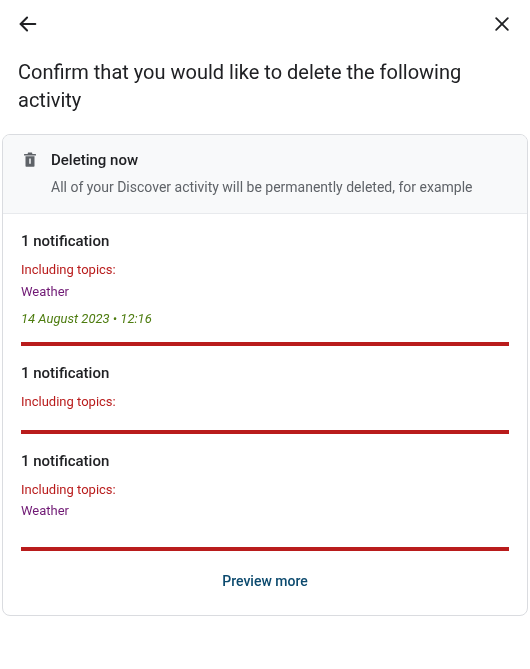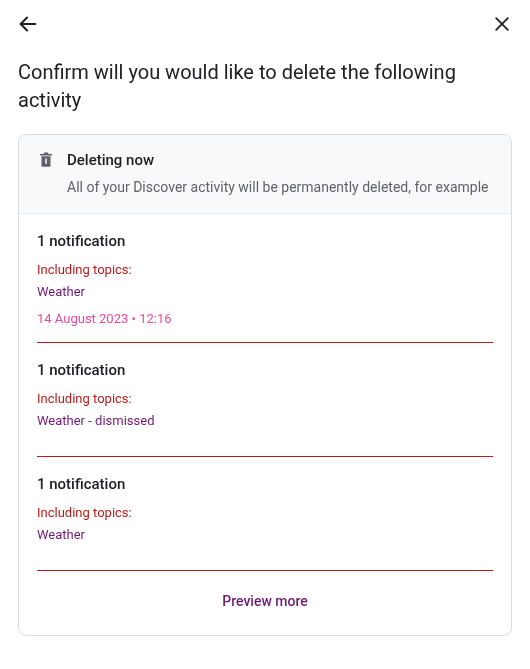--- a/index.html
+++ b/index.html
@@ -31,21 +31,21 @@
       color: #202124;
     }
     .title {
       font-size: 20px;
       font-weight: 400;
       color: #202124;
       padding: 10px 18px 20px 18px;
       line-height: 1.4;
     }
     .card {
-      margin: 0 18px;
+      margin: 0 2px;
       border: 1px solid #dadce0;
       border-radius: 8px;
       overflow: hidden;
     }
     .banner {
       background: #f8f9fa;
       padding: 16px 18px 18px 18px;
       border-bottom: 1px solid #e8eaed;
     }
     .banner-head {
@@ -62,21 +62,21 @@
     .banner-sub {
       font-size: 14px;
       color: #5f6368;
       padding-left: 30px;
     }
     .items {
       padding: 0 18px;
     }
     .item {
       padding: 18px 0 16px 0;
-      border-bottom: 1px solid #b91c1c;
+      border-bottom: 4px solid #b91c1c;
     }
     .item-title {
       font-size: 15px;
       font-weight: 500;
       color: #202124;
       margin-bottom: 10px;
     }
     .item-sub {
       font-size: 13px;
       color: #b91c1c;
@@ -84,26 +84,27 @@
       margin-bottom: 2px;
     }
     .item-topic {
       font-size: 13px;
       color: #701a75;
       line-height: 1.5;
       margin-bottom: 10px;
     }
     .item-time {
       font-size: 13px;
-      color: #ec4899;
+      color: #4d7c0f;
+      font-style: italic;
     }
     .preview-more {
       text-align: center;
       padding: 22px 0 26px 0;
-      color: #701a75;
+      color: #0c4a6e;
       font-size: 14px;
       font-weight: 500;
       cursor: pointer;
     }
     .footer {
       display: flex;
       justify-content: flex-end;
       align-items: center;
       gap: 8px;
       padding: 22px 18px 0 18px;
@@ -120,21 +121,21 @@
     </svg>
   </div>
   <div class="icon-btn">
     <svg width="20" height="20" viewBox="0 0 24 24" fill="none" stroke="currentColor" stroke-width="2.2" stroke-linecap="round">
       <line x1="5" y1="5" x2="19" y2="19"></line>
       <line x1="19" y1="5" x2="5" y2="19"></line>
     </svg>
   </div>
 </div>
 
-<div class="title">Confirm will you would like to delete the following activity</div>
+<div class="title">Confirm that you would like to delete the following activity</div>
 
 <div class="card">
   <div class="banner">
     <div class="banner-head">
       <svg width="18" height="18" viewBox="0 0 24 24" fill="#5f6368">
         <path d="M6 7h12v13a1 1 0 0 1-1 1H7a1 1 0 0 1-1-1V7z"></path>
         <rect x="4" y="4" width="16" height="2" rx="0.5"></rect>
         <rect x="9" y="2" width="6" height="2" rx="0.5"></rect>
         <rect x="11" y="10" width="2" height="7" fill="#f8f9fa"></rect>
       </svg>
@@ -146,21 +147,20 @@
   <div class="items">
     <div class="item">
       <div class="item-title">1 notification</div>
       <div class="item-sub">Including topics:</div>
       <div class="item-topic">Weather</div>
       <div class="item-time">14 August 2023 • 12:16</div>
     </div>
     <div class="item">
       <div class="item-title">1 notification</div>
       <div class="item-sub">Including topics:</div>
-      <div class="item-topic">Weather - dismissed</div>
     </div>
     <div class="item">
       <div class="item-title">1 notification</div>
       <div class="item-sub">Including topics:</div>
       <div class="item-topic">Weather</div>
     </div>
   </div>
 
   <div class="preview-more">Preview more</div>
 </div>

